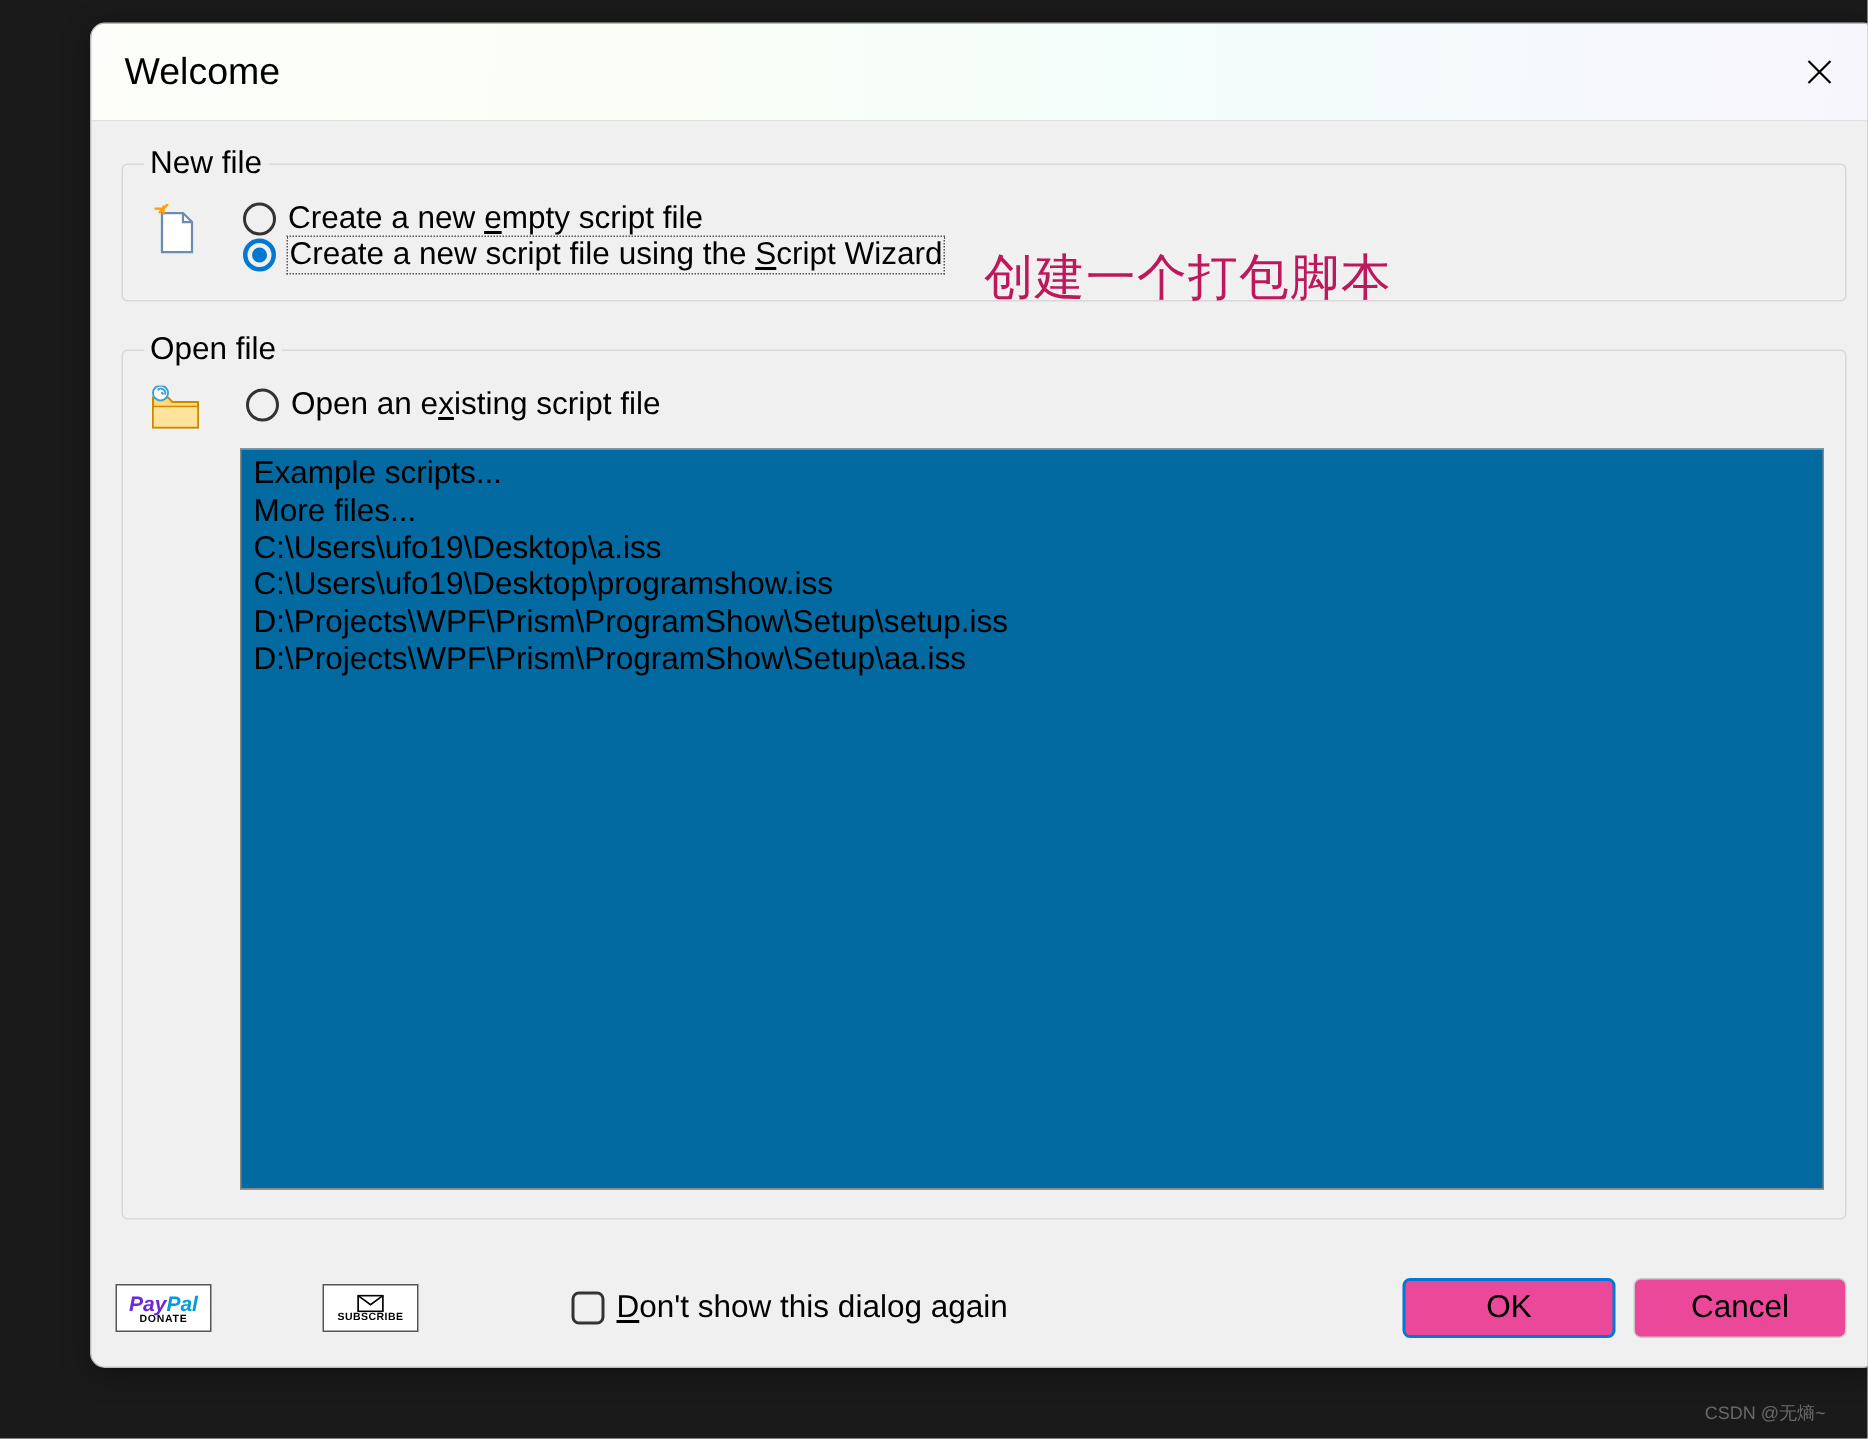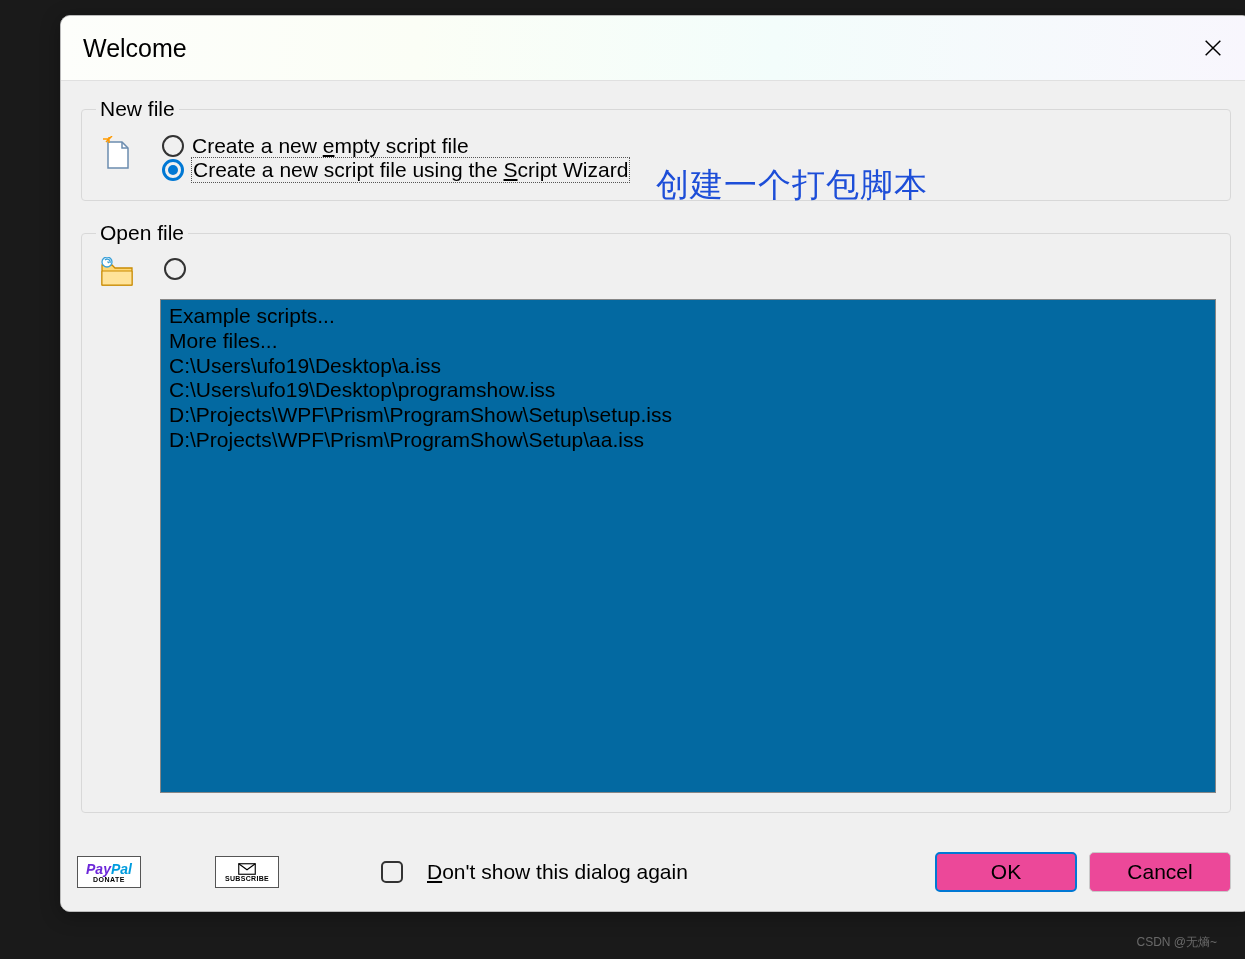--- a/index.html
+++ b/index.html
@@ -125,21 +125,21 @@
     .radio-item.selected .rlabel {
       outline: 1px dotted #555;
       outline-offset: 0px;
       padding: 0 1px;
     }
     .annotation {
       position: absolute;
       left: 574px;
       top: 42px;
       font-size: 33px;
-      color: #1d4ed8;
+      color: #be185d;
       font-family: Liberation Mono, monospace;
       font-weight: 400;
       letter-spacing: 1px;
     }
     .open-group { flex: 1; display: flex; flex-direction: column; }
     .listbox {
       margin-top: 12px;
       margin-left: 64px;
       border: 1px solid #868686;
       background: #0369a1;
@@ -175,21 +175,21 @@
     .paypal-text { font-family: Arial, sans-serif; font-weight: bold; font-style: italic; font-size: 14px; line-height: 1; }
     .paypal-text .p1 { color: #6d28d9; font-style: italic; }
     .paypal-text .p2 { color: #009cde; }
     .paypal-sub { font-size: 7px; font-weight: bold; color: #000; letter-spacing: 0.5px; }
     .subscribe-badge { width: 64px; margin-left: 62px; }
     .subscribe-badge svg { width: 18px; height: 12px; }
     .subscribe-sub { font-size: 7px; font-weight: bold; letter-spacing: 0.3px; }
     .checkbox-item {
       display: flex;
       align-items: center;
-      gap: 24px;
+      gap: 8px;
       font-size: 21px;
       cursor: pointer;
       margin-left: 90px;
     }
     .checkbox-item .cbox {
       width: 22px;
       height: 22px;
       border: 2px solid #333;
       border-radius: 5px;
     }
@@ -260,20 +260,21 @@
         <svg class="folder-icon" viewBox="0 0 34 30">
           <path d="M2 8 h10 l3 3 h17 v17 h-30 z" fill="#ffd877" stroke="#c98a00" stroke-width="1.3"></path>
           <path d="M2 14 h30 v14 h-30 z" fill="#ffe39a" stroke="#c98a00" stroke-width="1"></path>
           <circle cx="7" cy="5" r="5" fill="#fff" stroke="#3aa0d8" stroke-width="1.3"></circle>
           <path d="M5 3 a3 3 0 0 1 5 3" fill="none" stroke="#3aa0d8" stroke-width="1.3"></path>
           <path d="M9 6 l-1.5 -1.5" stroke="#3aa0d8" stroke-width="1.3"></path>
         </svg>
         <div class="radio-group" style="margin-left:18px;">
           <div class="radio-item">
             <span class="rcircle"></span>
+            <span class="rlabel"><span>Open an e</span><span class="u">x</span><span>isting script file</span></span>
           </div>
         </div>
       </div>
       <div class="listbox" id="listbox">
           <div class="item">Example scripts...</div>
           <div class="item">More files...</div>
           <div class="item">C:\Users\ufo19\Desktop\a.iss</div>
           <div class="item">C:\Users\ufo19\Desktop\programshow.iss</div>
           <div class="item">D:\Projects\WPF\Prism\ProgramShow\Setup\setup.iss</div>
           <div class="item">D:\Projects\WPF\Prism\ProgramShow\Setup\aa.iss</div>

